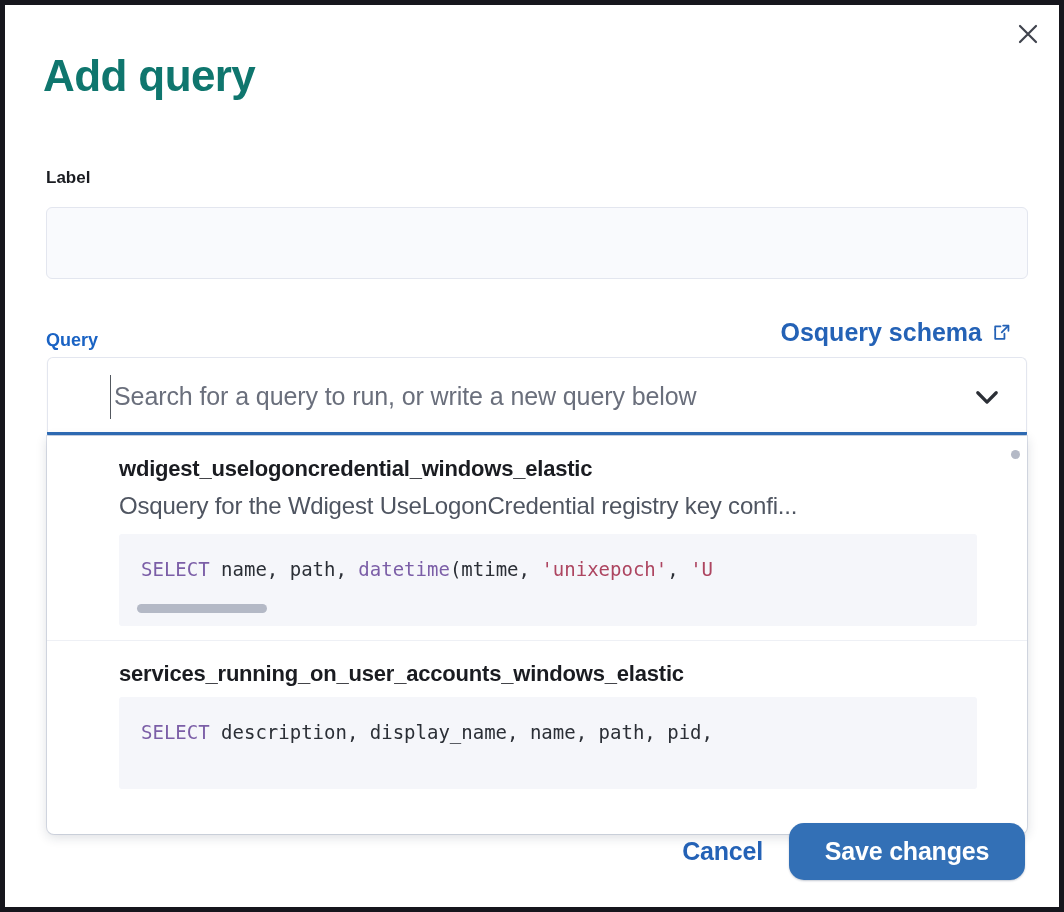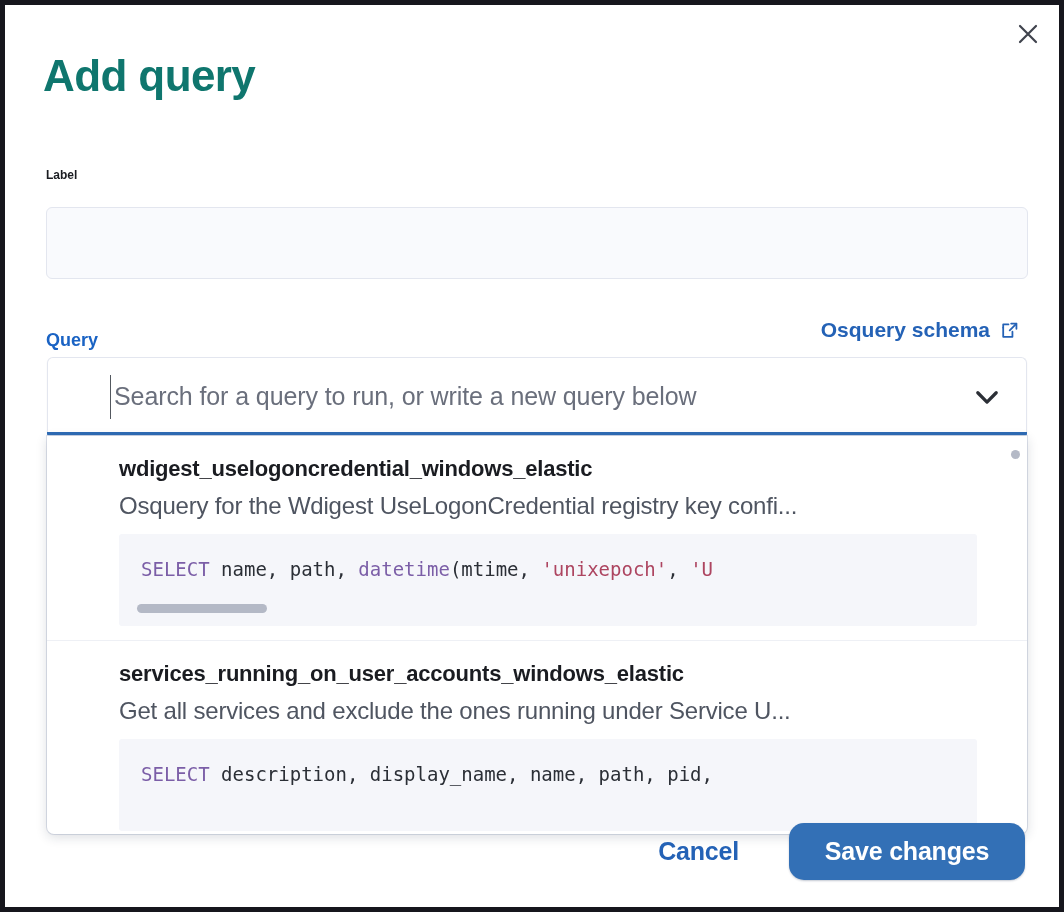--- a/index.html
+++ b/index.html
@@ -59,21 +59,21 @@
     font-weight: 700;
     letter-spacing: -0.6px;
     color: #0f766e;
     margin: 0;
   }
 
   
   .field-label {
     position: absolute;
     left: 41px;
-    font-size: 12px;
+    font-size: 17px;
     font-weight: 700;
     color: #1a1c21;
     letter-spacing: 0px;
   }
   .field-label.label-top { top: 163px; }
 
   .text-input {
     position: absolute;
     left: 41px;
     top: 202px;
@@ -104,27 +104,27 @@
     left: 0;
     top: 0;
     font-size: 18px;
     font-weight: 700;
     color: #1a63c4;
     letter-spacing: 0px;
     margin-top: 12px;
   }
   .schema-link {
     position: absolute;
-    right: 8px;
+    right: 16px;
     top: 0;
     display: flex;
     align-items: center;
     gap: 9px;
     color: #2462b6;
-    font-size: 21px;
+    font-size: 25px;
     font-weight: 700;
     text-decoration: none;
     cursor: pointer;
     white-space: nowrap;
   }
   .schema-link svg { display:block; }
 
   
   .combobox {
     position: absolute;
@@ -267,21 +267,21 @@
     cursor: pointer;
   }
 
   
   .footer {
     position: absolute;
     right: 34px;
     top: 818px;
     display: flex;
     align-items: center;
-    gap: 50px;
+    gap: 26px;
   }
   .btn-cancel {
     font-family: "Liberation Sans", sans-serif;
     font-size: 25px;
     font-weight: 700;
     color: #2462b6;
     background: transparent;
     border: 0;
     padding: 0;
     cursor: pointer;
@@ -353,21 +353,20 @@
         <div class="dd-title">wdigest_uselogoncredential_windows_elastic</div>
         <div class="dd-desc">Osquery for the Wdigest UseLogonCredential registry key confi...</div>
         <div class="dd-code">
           <pre><span class="tok-kw">SELECT</span><span> name, path, </span><span class="tok-fn">datetime</span><span>(mtime, </span><span class="tok-str">'unixepoch'</span><span>, </span><span class="tok-str">'U</span></pre>
           <div class="code-scrollbar"></div>
         </div>
       </div>
 
       <div class="dd-item">
         <div class="dd-title">services_running_on_user_accounts_windows_elastic</div>
-        <div class="dd-desc">Get all services and exclude the ones running under Service U...</div>
         <div class="dd-code">
           <pre><span class="tok-kw">SELECT</span><span> description, display_name, name, path, pid,</span></pre>
         </div>
       </div>
 
       <div class="dropdown-scrolltrack">
         <div class="dropdown-thumb"></div>
       </div>
     </div>
 

